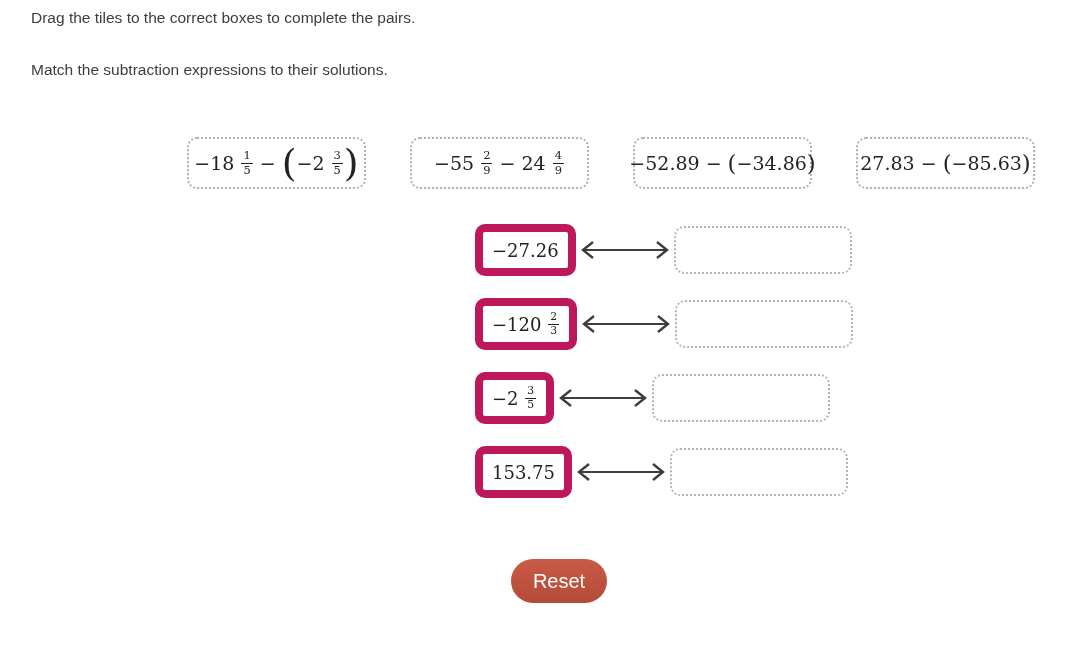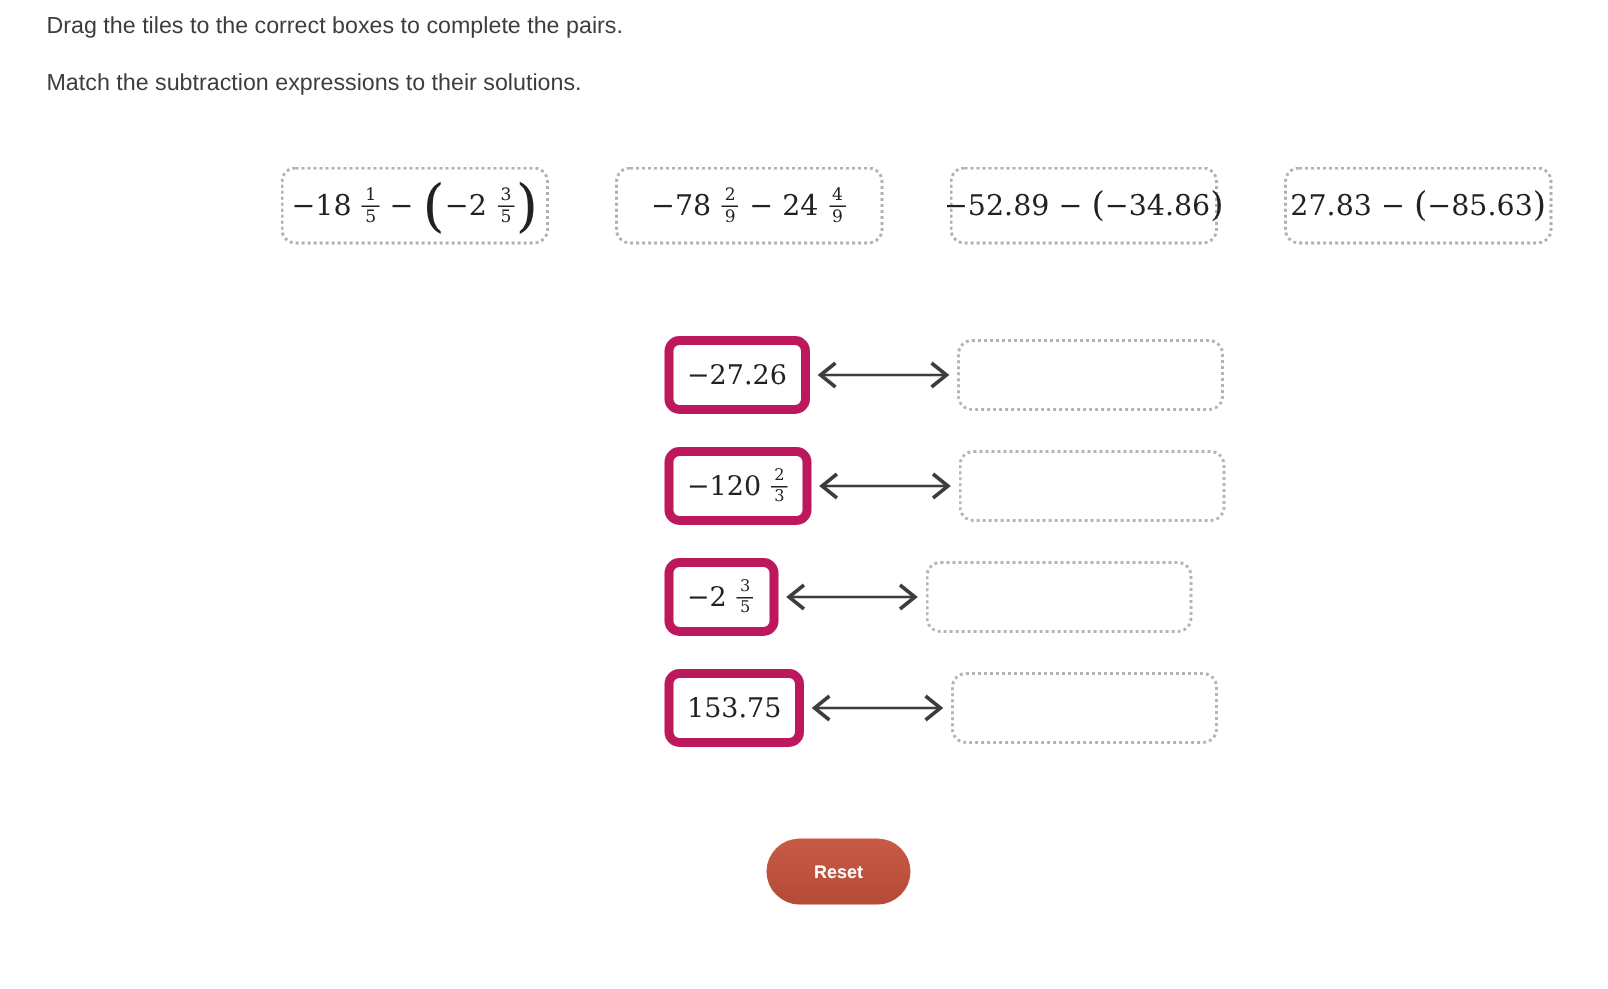--- a/index.html
+++ b/index.html
@@ -12,21 +12,21 @@
     background: #ffffff;
     overflow: hidden;
   }
   .instruction {
     position: absolute;
     left: 31px;
     font-size: 15.5px;
     color: #3d3d3d;
   }
   .instruction.line1 { top: 9px; }
-  .instruction.line2 { top: 47px; }
+  .instruction.line2 { top: 61px; }
 
   
   .math {
     display: inline-flex;
     align-items: center;
     font-family: "DejaVu Serif", serif;
     color: #222222;
     white-space: nowrap;
   }
   .mtext { white-space: pre; }
@@ -41,21 +41,21 @@
   .fnum { border-bottom: 1.2px solid currentColor; padding: 0 2px; }
   .fden { padding: 0 2px; }
   .mgroup { display: inline-flex; align-items: center; }
   .paren { font-size: 1.2em; line-height: 1; font-weight: 400; }
   .mgroup.tall > .paren { font-size: 2.0em; line-height: 0.9; }
 
   
   .tile-row {
     position: absolute;
     left: 187px;
-    top: 111px;
+    top: 137px;
     display: flex;
     gap: 44px;
   }
   .tile {
     width: 179px;
     height: 52px;
     border: 2px dotted #b0b0b0;
     border-radius: 10px;
     background: #ffffff;
     display: flex;
@@ -73,28 +73,29 @@
   }
   .pair-row {
     display: flex;
     align-items: center;
     height: 52px;
     margin-bottom: 22px;
   }
   .solution-box {
     min-width: 76px;
     height: 52px;
-    border: 6px solid #be185d;
+    border: 8px solid #be185d;
     border-radius: 10px;
     background: #ffffff;
     display: flex;
     align-items: center;
-    justify-content: flex-start;
+    justify-content: center;
     padding: 0 9px;
     font-size: 18px;
+    margin-left: 32px;
   }
   .pair-arrow {
     margin: 0 3px;
     display: block;
     flex: none;
   }
   .drop-box {
     width: 178px;
     height: 48px;
     border: 2px dotted #b5b5b5;
@@ -109,22 +110,22 @@
     top: 559px;
     display: flex;
     gap: 29px;
   }
   .btn {
     height: 44px;
     border: none;
     border-radius: 22px;
     color: #ffffff;
     font-family: "Liberation Sans", sans-serif;
-    font-size: 12px;
-    font-weight: bold;
+    font-size: 20px;
+    font-weight: normal;
     cursor: pointer;
     display: flex;
     align-items: center;
     justify-content: center;
   }
   .btn-reset {
     width: 96px;
     background: linear-gradient(180deg, #c85b46 0%, #b44a37 100%);
   }
   .btn-next {
@@ -152,21 +153,21 @@
           <span class="paren">(</span>
           <span class="mtext">−2 </span>
           <span class="frac">
             <span class="fnum">3</span>
             <span class="fden">5</span>
           </span>
           <span class="paren">)</span>
         </span>
       </div>
     <div class="tile math">
-        <span class="mtext">−78 </span>
+        <span class="mtext">−55 </span>
         <span class="frac">
           <span class="fnum">2</span>
           <span class="fden">9</span>
         </span>
         <span class="mtext"> − 24 </span>
         <span class="frac">
           <span class="fnum">4</span>
           <span class="fden">9</span>
         </span>
       </div>

